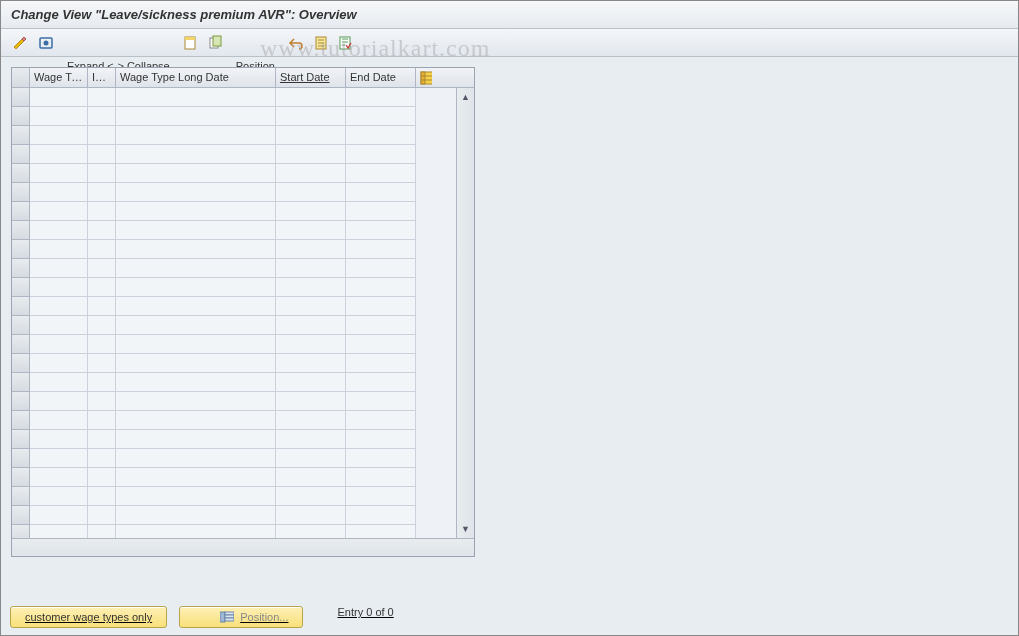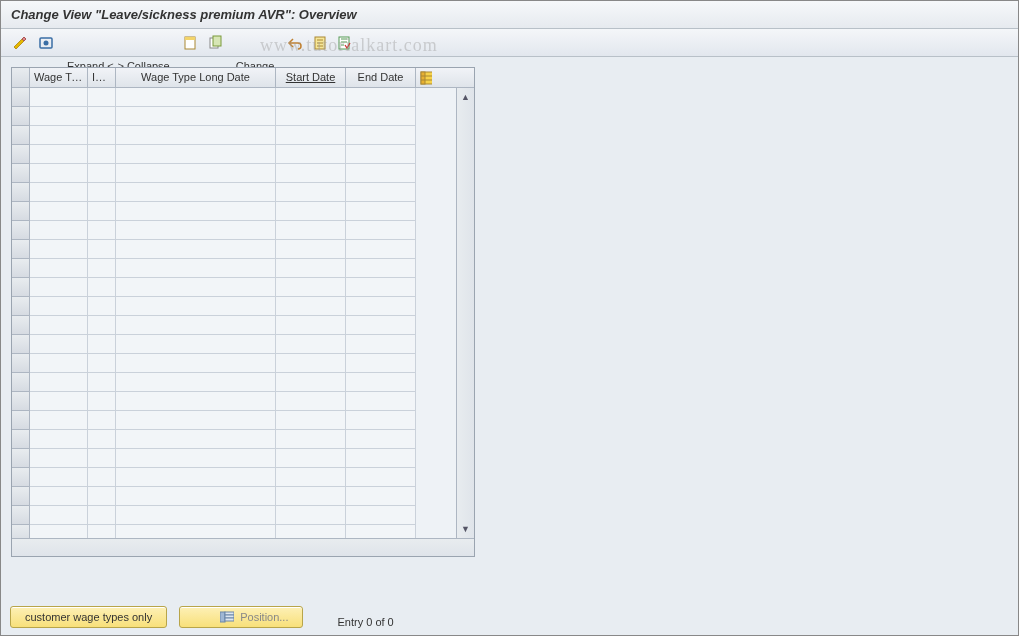--- a/index.html
+++ b/index.html
@@ -43,21 +43,20 @@
     .tb-label {
       padding: 0 6px;
       color: #333;
       cursor: pointer;
       margin-top: 47px;
     }
     .content {
       padding: 10px;
       position: relative;
       height: calc(100% - 58px - 40px);
-      text-align: center;
     }
     .grid-wrap {
       border: 1px solid #9aa4b0;
       width: 464px;
       height: 490px;
       background: #eef2f6;
       position: relative;
       display: flex;
       flex-direction: column;
     }
@@ -127,22 +126,23 @@
        background: linear-gradient(#e8ecef,#dfe4ea);
        display:flex;
        position:relative;
     }
     .footer {
       position: absolute;
       bottom: 8px;
       left: 10px;
       right: 10px;
       display: flex;
-      align-items: flex-end;
+      align-items: flex-start;
       gap: 12px;
+      text-decoration: underline;
     }
     .btn {
       background: linear-gradient(#fdf0b6,#f8e07a);
       border: 1px solid #b8a54a;
       border-radius: 3px;
       padding: 3px 14px;
       height: 22px;
       display: inline-flex;
       align-items: center;
       gap: 6px;
@@ -156,21 +156,21 @@
       padding-left: 40px;
     }
     .status-text {
       margin-left: 22px;
       color: #333;
     }
     .watermark {
       position: absolute;
       top: 35px;
       left: 260px;
-      font-size: 18px;
+      font-size: 24px;
       color: rgba(160,160,160,0.45);
       font-family: Georgia, serif;
       letter-spacing: 1px;
       pointer-events: none;
       z-index: 5;
     }
     svg { display: block; }
   </style>
 </head>
 <body>
@@ -196,21 +196,21 @@
         <rect x="2" y="2" width="10" height="12" fill="#fff" stroke="#aa8833"></rect>
         <rect x="2" y="2" width="10" height="3" fill="#f3d46a"></rect>
       </svg>
   </span>
   <span class="tb-btn">
     <svg width="16" height="16">
         <rect x="3" y="3" width="8" height="10" fill="#fff" stroke="#888"></rect>
         <rect x="6" y="1" width="8" height="10" fill="#d7e6b5" stroke="#7a9a3a"></rect>
       </svg>
   </span>
-  <span class="tb-label">Change</span>
+  <span class="tb-label">Position</span>
   <span class="tb-btn">
     <svg width="16" height="14">
         <path d="M6 3 L2 7 L6 11 M2 7 H11 A3 3 0 0 1 11 13" fill="none" stroke="#c08030" stroke-width="1.5"></path>
       </svg>
   </span>
   <span class="tb-btn">
     <svg width="14" height="16">
         <rect x="2" y="2" width="10" height="12" fill="#f6e79a" stroke="#aa8833"></rect>
         <line x1="4" y1="5" x2="10" y2="5" stroke="#aa8833"></line>
         <line x1="4" y1="8" x2="10" y2="8" stroke="#aa8833"></line>

